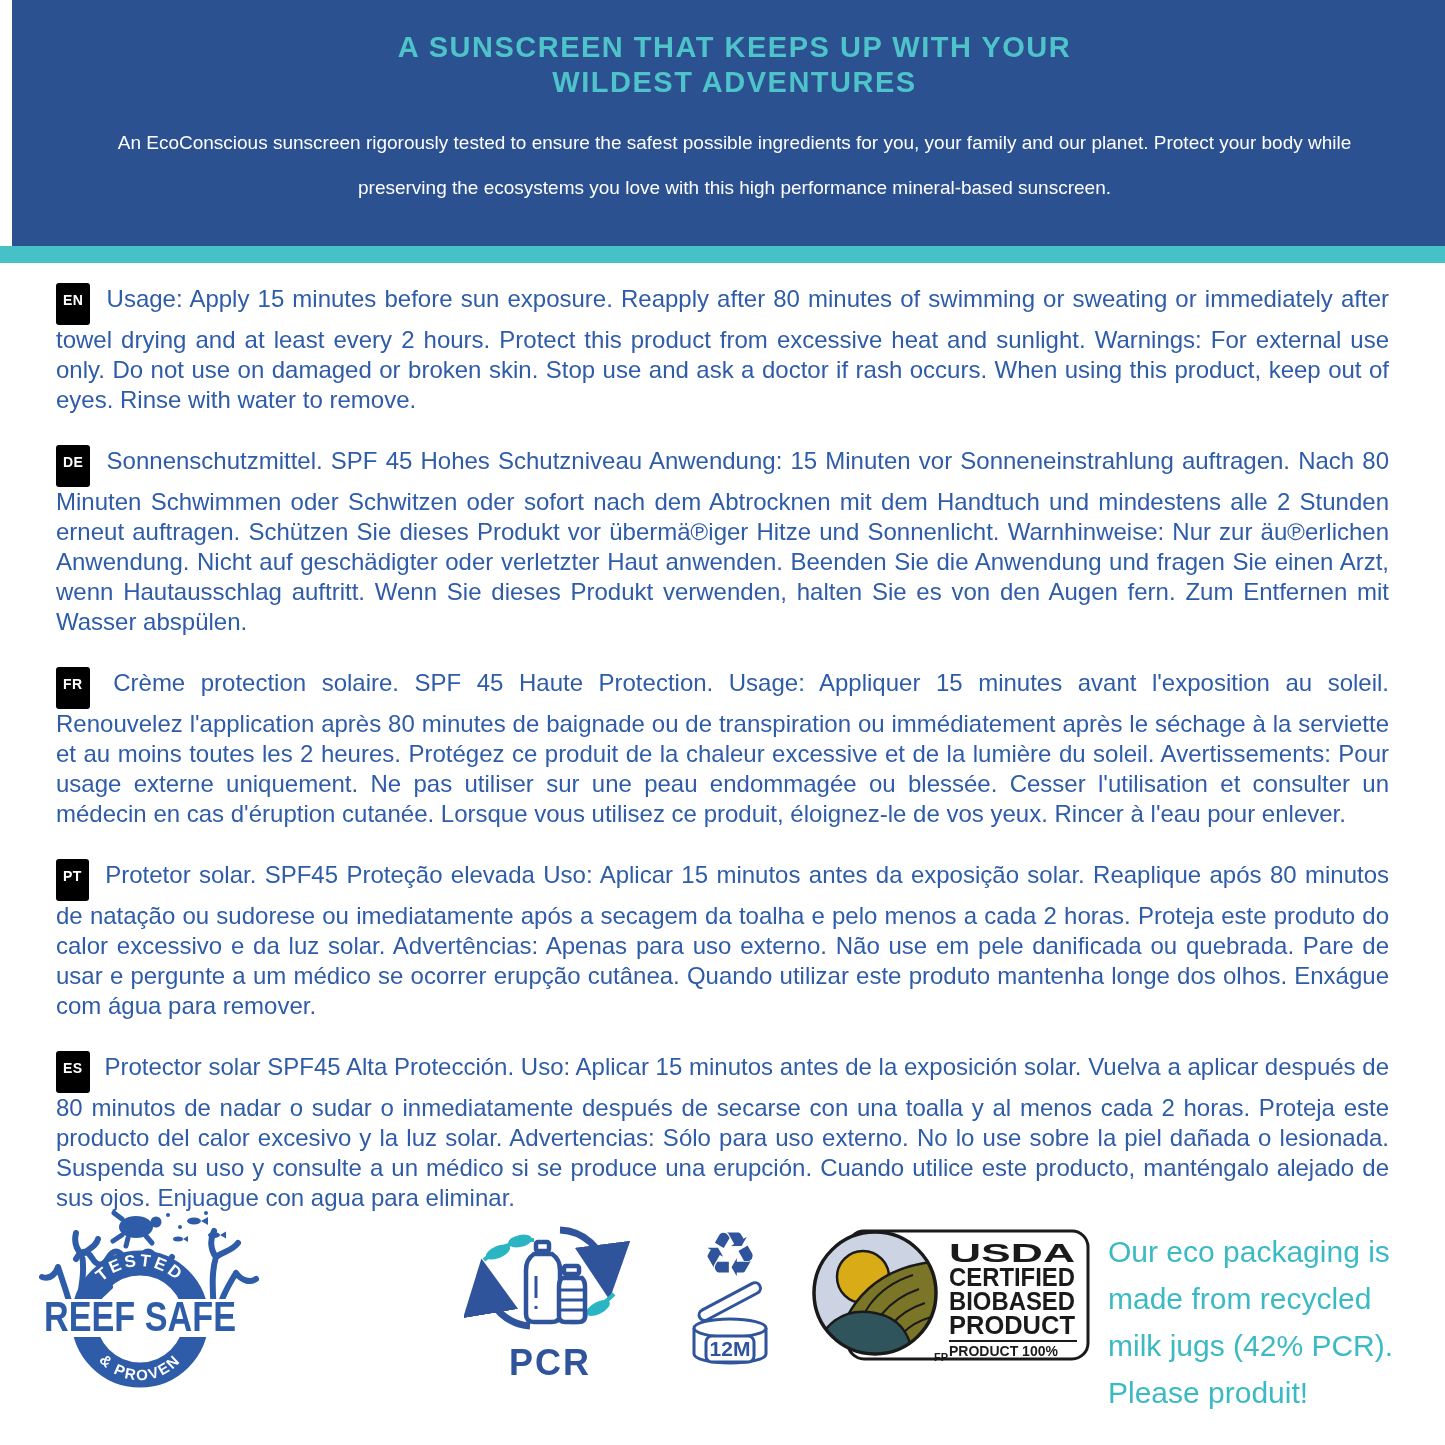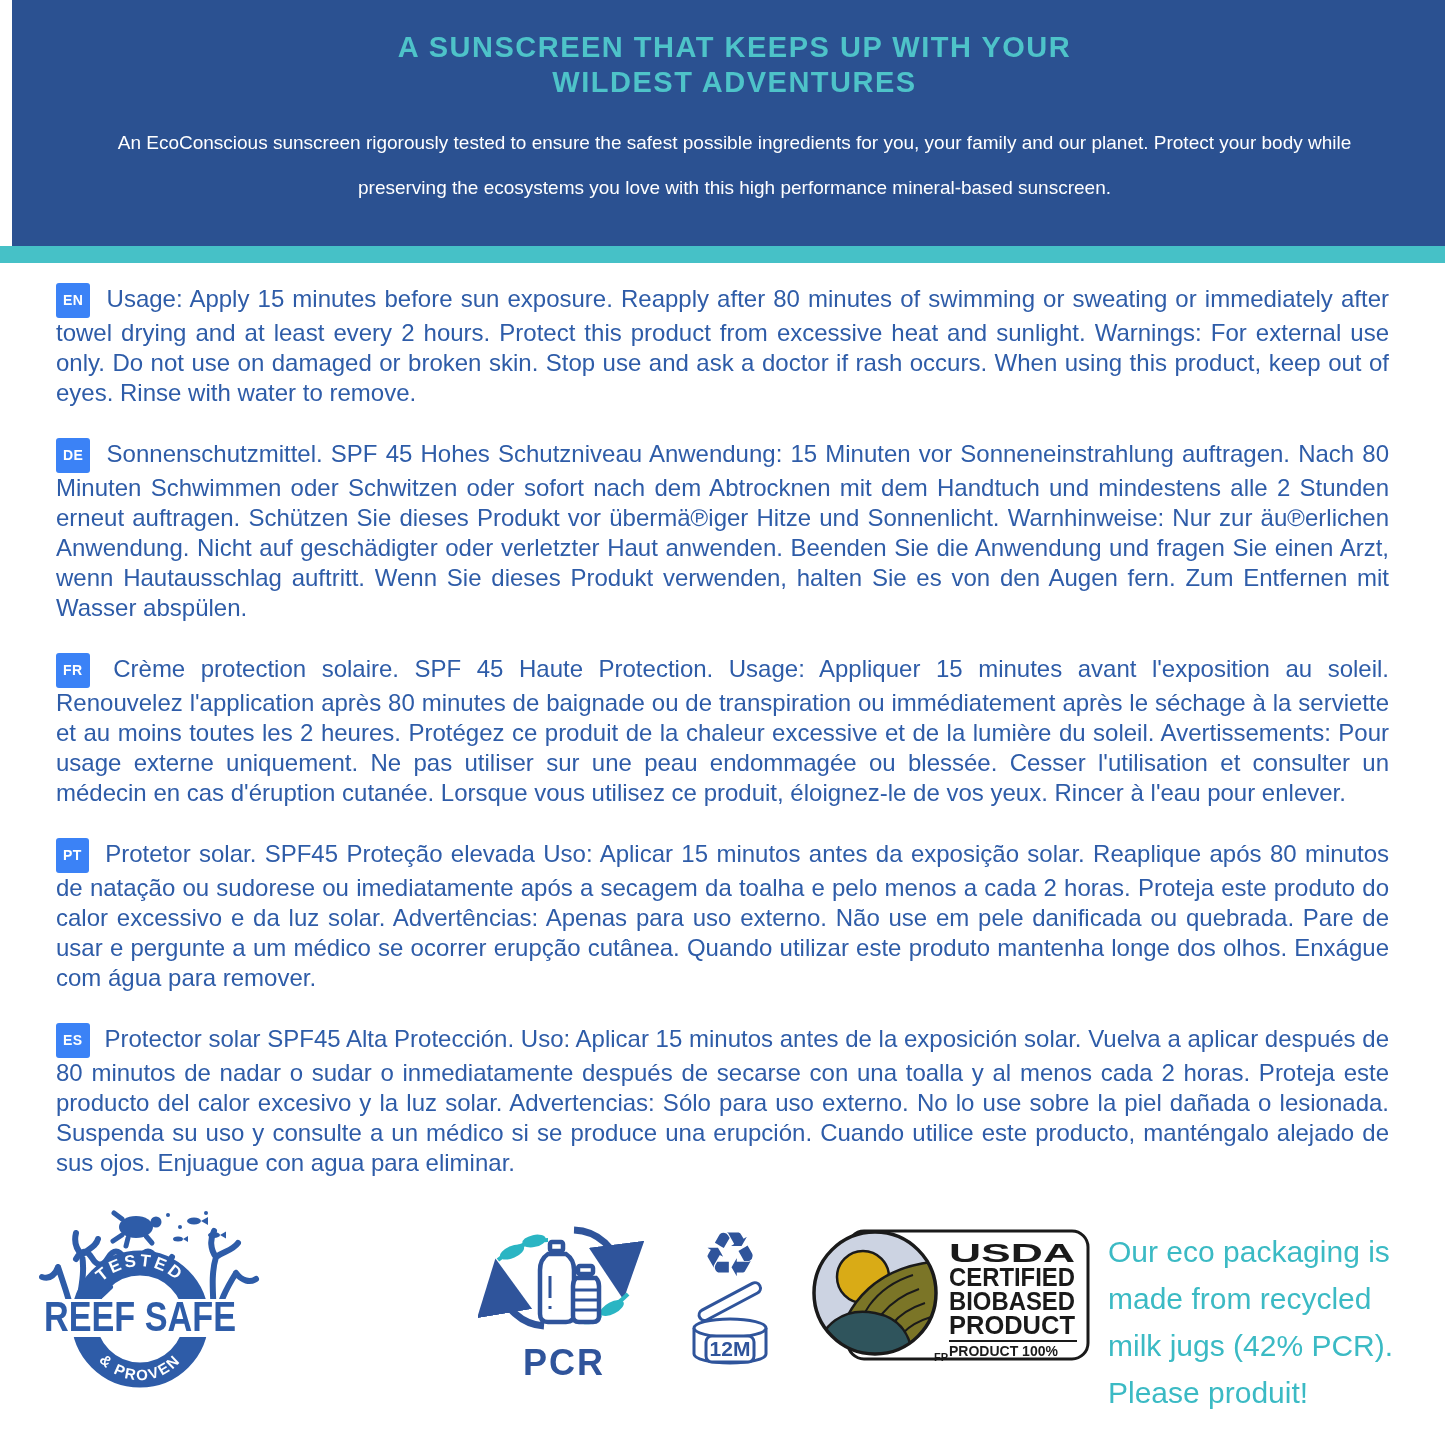--- a/index.html
+++ b/index.html
@@ -24,30 +24,30 @@
     position:absolute;top:246px;left:0;width:1445px;height:17px;background:#46c1c7;
   }
   
   .paragraphs{
     position:absolute;top:283px;left:56px;width:1333px;color:#2e5ca8;
   }
   .para{
     font-size:24px;line-height:30px;text-align:justify;margin:0 0 30px 0;
   }
   .lang-badge{
-    display:inline-block;background:#3b82f6;color:#ffffff;font-size:14px;
-    font-weight:bold;padding:2px 7px 3px;border-radius:3px;margin-right:8px;
+    display:inline-block;background:#000000;color:#ffffff;font-size:14px;
+    font-weight:bold;padding:2px 7px 10px;border-radius:3px;margin-right:8px;
     vertical-align:2px;letter-spacing:0.5px;
   }
   
   .icon-row{position:absolute;top:1200px;left:0;width:1445px;height:245px;}
   .reef-safe{position:absolute;left:18px;top:5px;}
   .vegan{position:absolute;left:293px;top:12px;width:152px;text-align:center;}
   .vegan-label{margin-top:4px;font-size:33px;font-weight:800;color:#2f549b;letter-spacing:1px;}
-  .pcr{position:absolute;left:478px;top:18px;width:172px;text-align:center;}
+  .pcr{position:absolute;left:464px;top:18px;width:172px;text-align:center;}
   .pcr-label{margin-top:2px;font-size:36px;font-weight:bold;color:#2f549b;letter-spacing:2px;}
   .pao{position:absolute;left:678px;top:20px;}
   .usda{position:absolute;left:793px;top:25px;}
   .eco-note{
     position:absolute;left:1108px;top:28px;width:330px;color:#3bbac4;
     font-size:30px;line-height:47px;font-weight:400;
   }
 </style>
 </head>
 <body>

